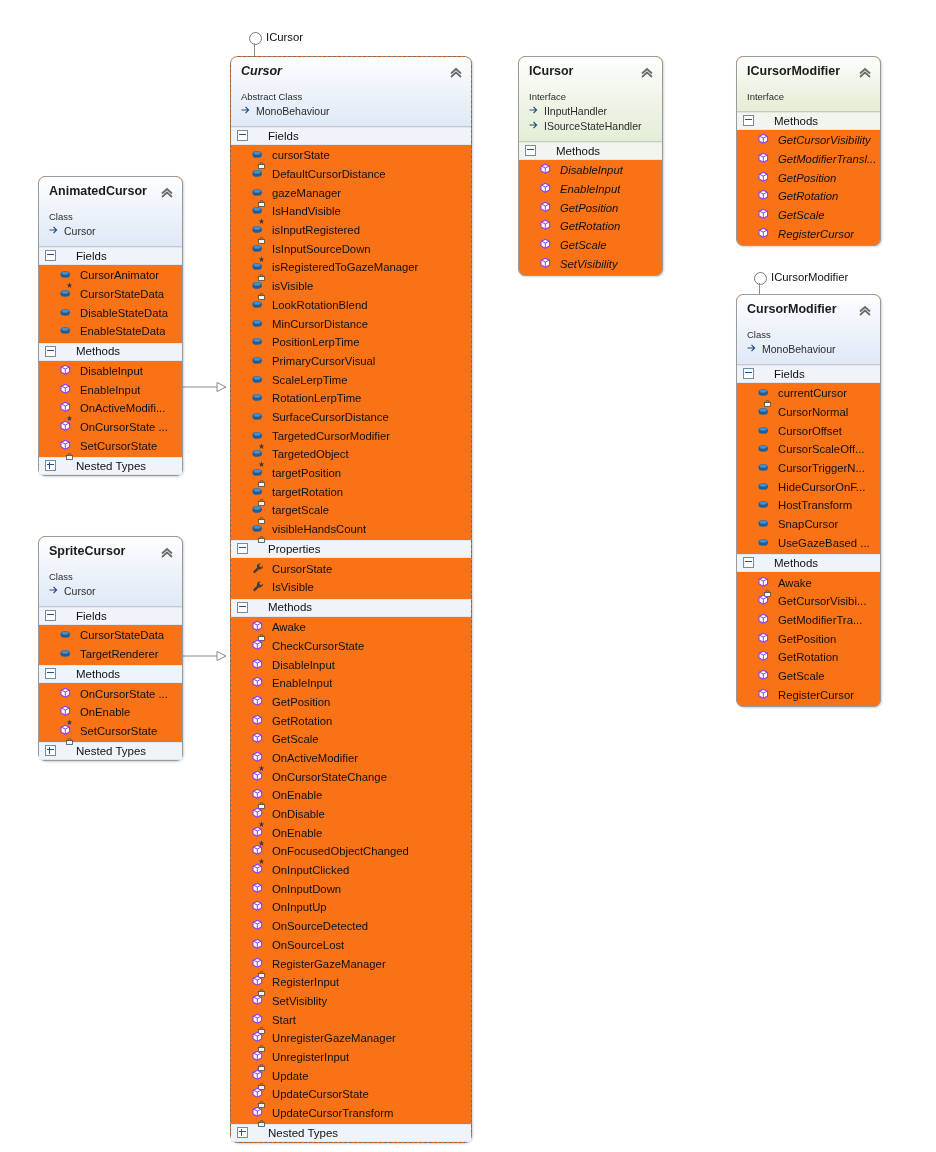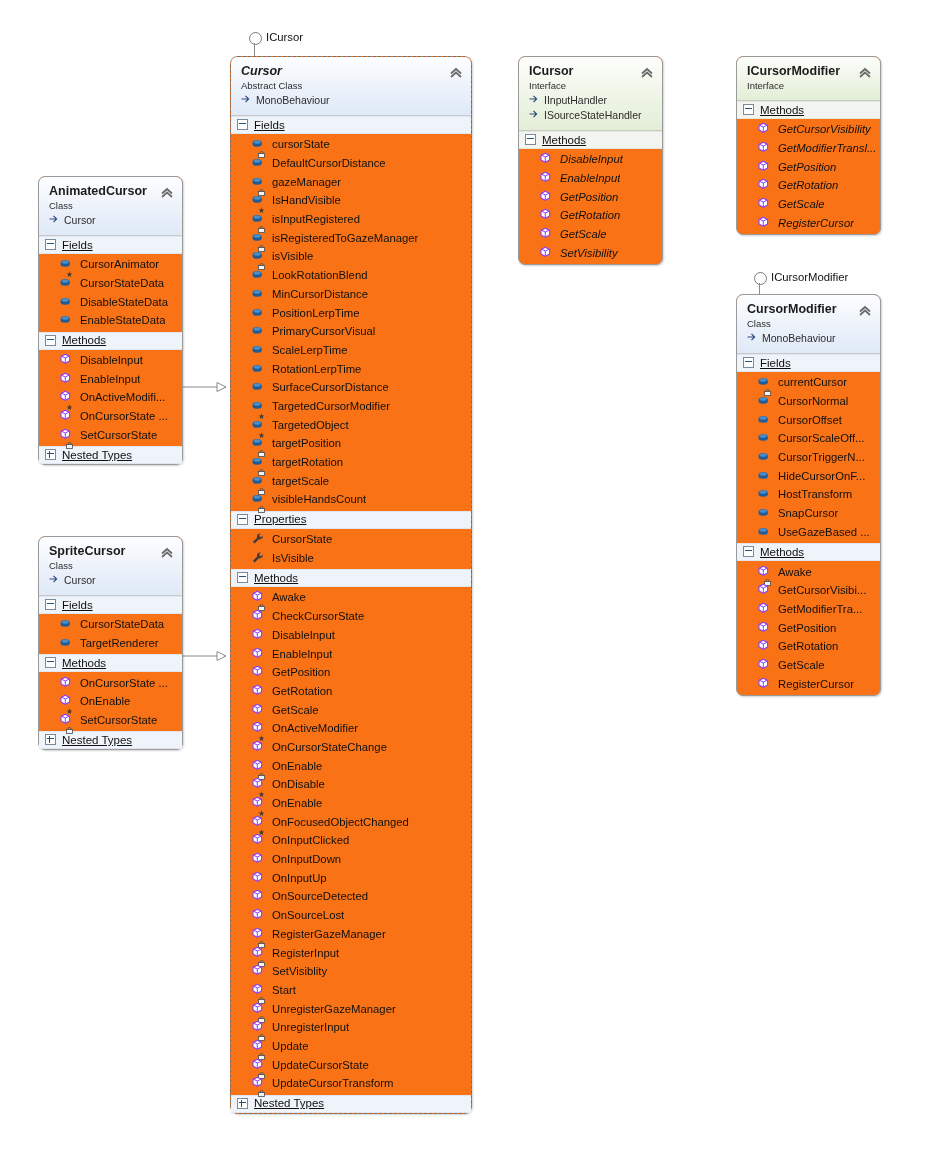--- a/index.html
+++ b/index.html
@@ -16,30 +16,30 @@
     box-shadow:1px 1px 2px rgba(0,0,0,.18);}
   .uml-box.selected{border:1px dashed #6f6f6f;border-radius:8px;}
 
   .hdr{position:relative;padding:7px 10px 8px 10px;border-radius:6px 6px 0 0;
        border-bottom:1px solid #c9c9c9;}
   .hdr.cls{background:linear-gradient(to bottom,#fdfeff 0%,#eef3fb 48%,#dfe9f7 100%);}
   .hdr.iface{background:linear-gradient(to bottom,#fdfefb 0%,#eef4e6 55%,#e3eed6 100%);}
 
   .hdr-title{font-size:12.5px;font-weight:bold;color:#1b1b1b;line-height:15px;}
   .hdr-title.abstract{font-style:italic;}
-  .hdr-kind{font-size:9.5px;color:#2b2b2b;line-height:13px;margin-top:0;}
+  .hdr-kind{font-size:9.5px;color:#2b2b2b;line-height:13px;margin-top:11px;}
   .hdr-base{font-size:10.5px;color:#2b2b2b;line-height:14px;margin-top:1px;
             display:flex;align-items:center;gap:4px;white-space:nowrap;}
 
   .chev{position:absolute;right:8px;top:8px;width:14px;height:12px;}
 
   
-  .sec{display:flex;align-items:center;gap:6px;padding:2px 6px 3px 6px;
+  .sec{display:flex;align-items:center;gap:20px;padding:2px 6px 3px 6px;
        background:#eff3fa;border-top:1px solid #dfe6f0;border-bottom:1px solid #dfe6f0;
-       font-size:11.5px;color:#101010;height:18px;box-sizing:border-box;text-decoration:underline;}
+       font-size:11.5px;color:#101010;height:18px;box-sizing:border-box;}
   .sec.iface-sec{background:#f2f5ef;border-top:1px solid #e2e8da;border-bottom:1px solid #e2e8da;}
   .sec .expander{width:9px;height:9px;border:1px solid #7b8a9b;background:#fff;
     position:relative;flex:0 0 9px;}
   .sec .expander::before{content:"";position:absolute;left:1px;right:1px;top:3px;
     height:1px;background:#28527a;}
   .sec .expander.plus::after{content:"";position:absolute;top:1px;bottom:1px;left:3px;
     width:1px;background:#28527a;}
   .sec-label{line-height:14px;}
 
   
@@ -341,20 +341,30 @@
                 <rect x="0.5" y="2.5" width="6" height="4" fill="#f4f4f4" stroke="#4a4a4a" stroke-width="0.8"></rect>
                 <path d="M2,2.5 v-0.6 a1.5,1.5 0 0 1 3,0 v0.6" fill="none" stroke="#4a4a4a" stroke-width="0.8"></path>
               </svg></span></span>
           <span class="txt">isInputRegistered</span>
         </div>
         <div class="row">
           <span class="ico"><svg width="14" height="14" viewBox="0 0 14 14">
               <ellipse cx="6.2" cy="5.4" rx="4.6" ry="2.5" fill="#2e75b6"></ellipse>
               <path d="M1.6,5.4 v1.9 a4.6,2.5 0 0 0 9.2,0 v-1.9 z" fill="#1f5c95"></path>
               <ellipse cx="6.2" cy="5.2" rx="3.2" ry="1.5" fill="#5599d3" opacity=".75"></ellipse>
+            </svg><span style="position:absolute;left:7px;top:7px;width:7px;height:7px;"><svg width="7" height="7" viewBox="0 0 10 10">
+                <path d="M5,0.5 L6,3.6 L9.3,3.6 L6.6,5.5 L7.6,8.6 L5,6.7 L2.4,8.6 L3.4,5.5 L0.7,3.6 L4,3.6 Z" fill="#3a3a3a"></path>
+              </svg></span></span>
+          <span class="txt">IsInputSourceDown</span>
+        </div>
+        <div class="row">
+          <span class="ico"><svg width="14" height="14" viewBox="0 0 14 14">
+              <ellipse cx="6.2" cy="5.4" rx="4.6" ry="2.5" fill="#2e75b6"></ellipse>
+              <path d="M1.6,5.4 v1.9 a4.6,2.5 0 0 0 9.2,0 v-1.9 z" fill="#1f5c95"></path>
+              <ellipse cx="6.2" cy="5.2" rx="3.2" ry="1.5" fill="#5599d3" opacity=".75"></ellipse>
             </svg><span style="position:absolute;left:7px;top:7px;width:7px;height:7px;"><svg width="7" height="7" viewBox="0 0 7 7">
                 <rect x="0.5" y="2.5" width="6" height="4" fill="#f4f4f4" stroke="#4a4a4a" stroke-width="0.8"></rect>
                 <path d="M2,2.5 v-0.6 a1.5,1.5 0 0 1 3,0 v0.6" fill="none" stroke="#4a4a4a" stroke-width="0.8"></path>
               </svg></span></span>
           <span class="txt">isRegisteredToGazeManager</span>
         </div>
         <div class="row">
           <span class="ico"><svg width="14" height="14" viewBox="0 0 14 14">
               <ellipse cx="6.2" cy="5.4" rx="4.6" ry="2.5" fill="#2e75b6"></ellipse>
               <path d="M1.6,5.4 v1.9 a4.6,2.5 0 0 0 9.2,0 v-1.9 z" fill="#1f5c95"></path>

